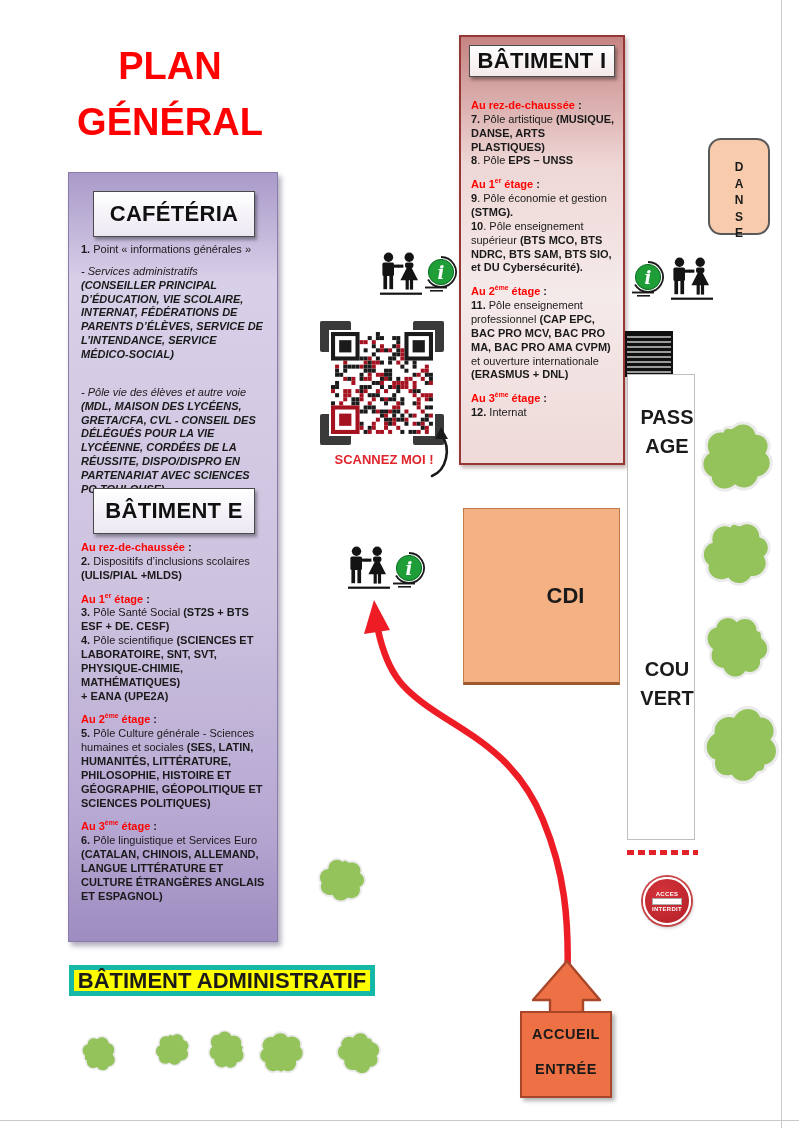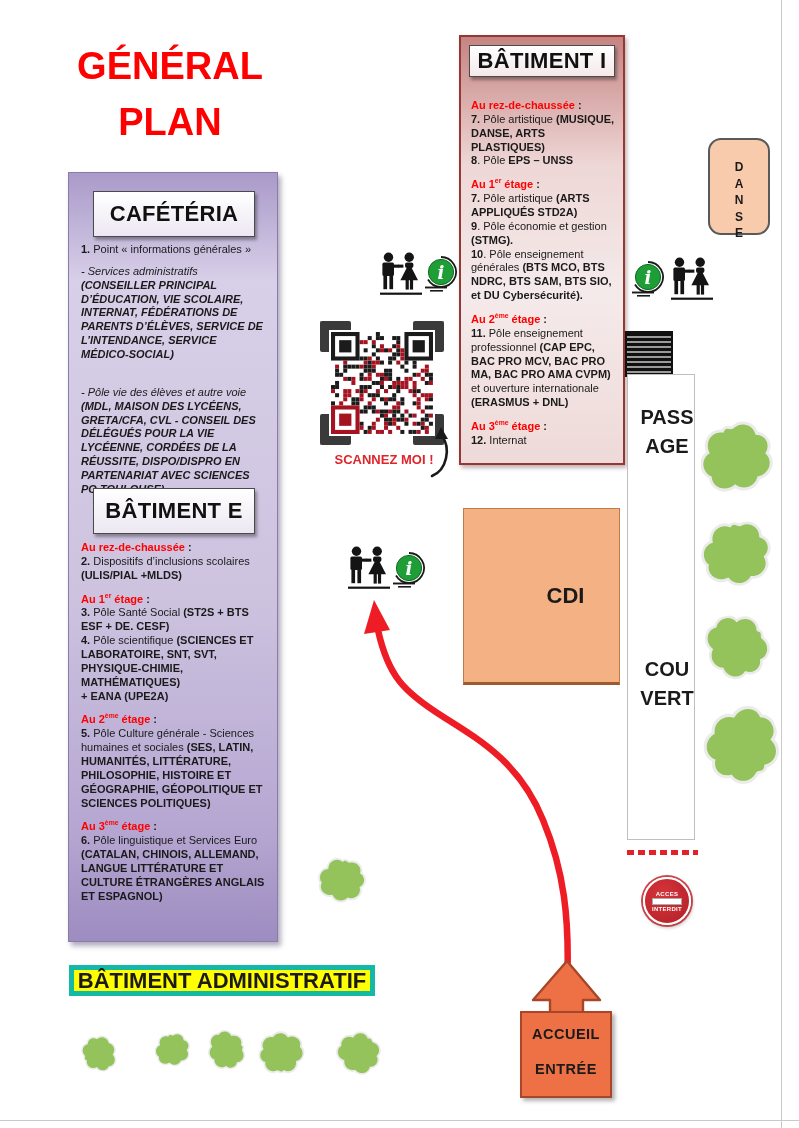--- a/index.html
+++ b/index.html
@@ -102,22 +102,22 @@
       <path d="M0,31.5 h22" stroke="#1a1a1a" stroke-width="1.9"></path>
       <path d="M5,34.8 h13" stroke="#1a1a1a" stroke-width="1.6"></path>
     </g>
   </defs>
 </svg>
 
 <div class="abs edge-r"></div>
 <div class="abs edge-b"></div>
 
 <div class="abs page-title">
+  <div>PLAN</div>
   <div>GÉNÉRAL</div>
-  <div>PLAN</div>
 </div>
 
 <div class="abs panel-caf">
   <div class="ptitle" style="left:24px;top:18px;width:162px;height:46px">CAFÉTÉRIA</div>
   <div class="abs" style="left:12px;top:70px;width:186px">
     <div class="line"><span class="b">1.</span><span> Point « informations générales »</span></div>
     <div class="line mt8"><span class="i">- Services administratifs </span><span class="b i">(CONSEILLER PRINCIPAL D’ÉDUCATION, VIE SCOLAIRE, INTERNAT, FÉDÉRATIONS DE PARENTS D’ÉLÈVES, SERVICE DE L’INTENDANCE, SERVICE MÉDICO-SOCIAL)</span></div>
     <div class="line mt24"><span class="i">- Pôle vie des élèves et autre voie </span><span class="b i">(MDL, MAISON DES LYCÉENS, GRETA/CFA, CVL - CONSEIL DES DÉLÉGUÉS POUR LA VIE LYCÉENNE, CORDÉES DE LA RÉUSSITE, DISPO/DISPRO EN PARTENARIAT AVEC SCIENCES PO TOULOUSE)</span></div>
   </div>
   <div class="ptitle" style="left:24px;top:315px;width:162px;height:46px">BÂTIMENT E</div>
@@ -135,23 +135,22 @@
   </div>
 </div>
 
 <div class="abs panel-i">
   <div class="ptitle red" style="left:8px;top:8px;width:146px;height:32px">BÂTIMENT I</div>
   <div class="abs" style="left:10px;top:62px;width:144px">
     <div class="line"><span class="b u" style="color: rgb(255, 0, 0);">Au rez-de-chaussée</span><span class="b"> :</span></div>
     <div class="line"><span class="b">7.</span><span> Pôle artistique </span><span class="b">(MUSIQUE, DANSE, ARTS PLASTIQUES)</span></div>
     <div class="line"><span class="b">8</span><span>. Pôle </span><span class="b">EPS – UNSS</span></div>
     <div class="line floor"><span class="b u" style="color: rgb(255, 0, 0);">Au 1</span><sup class="b u" style="color: rgb(255, 0, 0);">er</sup><span class="b u" style="color: rgb(255, 0, 0);"> étage</span><span class="b"> :</span></div>
-    <div class="line"><span class="b">7.</span><span> Pôle artistique </span><span class="b">(ARTS APPLIQUÉS STD2A)</span></div>
     <div class="line"><span class="b">9</span><span>. Pôle économie et gestion </span><span class="b">(STMG).</span></div>
-    <div class="line"><span class="b">10</span><span>. Pôle enseignement générales </span><span class="b">(BTS MCO, BTS NDRC, BTS SAM, BTS SIO, et DU Cybersécurité).</span></div>
+    <div class="line"><span class="b">10</span><span>. Pôle enseignement supérieur </span><span class="b">(BTS MCO, BTS NDRC, BTS SAM, BTS SIO, et DU Cybersécurité).</span></div>
     <div class="line floor"><span class="b u" style="color: rgb(255, 0, 0);">Au 2</span><sup class="b u" style="color: rgb(255, 0, 0);">ème</sup><span class="b u" style="color: rgb(255, 0, 0);"> étage</span><span class="b"> :</span></div>
     <div class="line"><span class="b">11.</span><span> Pôle enseignement professionnel </span><span class="b">(CAP EPC, BAC PRO MCV, BAC PRO MA, BAC PRO AMA CVPM)</span><span> et ouverture internationale </span><span class="b">(ERASMUS + DNL)</span></div>
     <div class="line floor"><span class="b u" style="color: rgb(255, 0, 0);">Au 3</span><sup class="b u" style="color: rgb(255, 0, 0);">ème</sup><span class="b u" style="color: rgb(255, 0, 0);"> étage</span><span class="b"> :</span></div>
     <div class="line"><span class="b">12.</span><span> Internat</span></div>
   </div>
 </div>
 
 <div class="abs danse">
   <div class="vstack">DANSE</div>
 </div>

